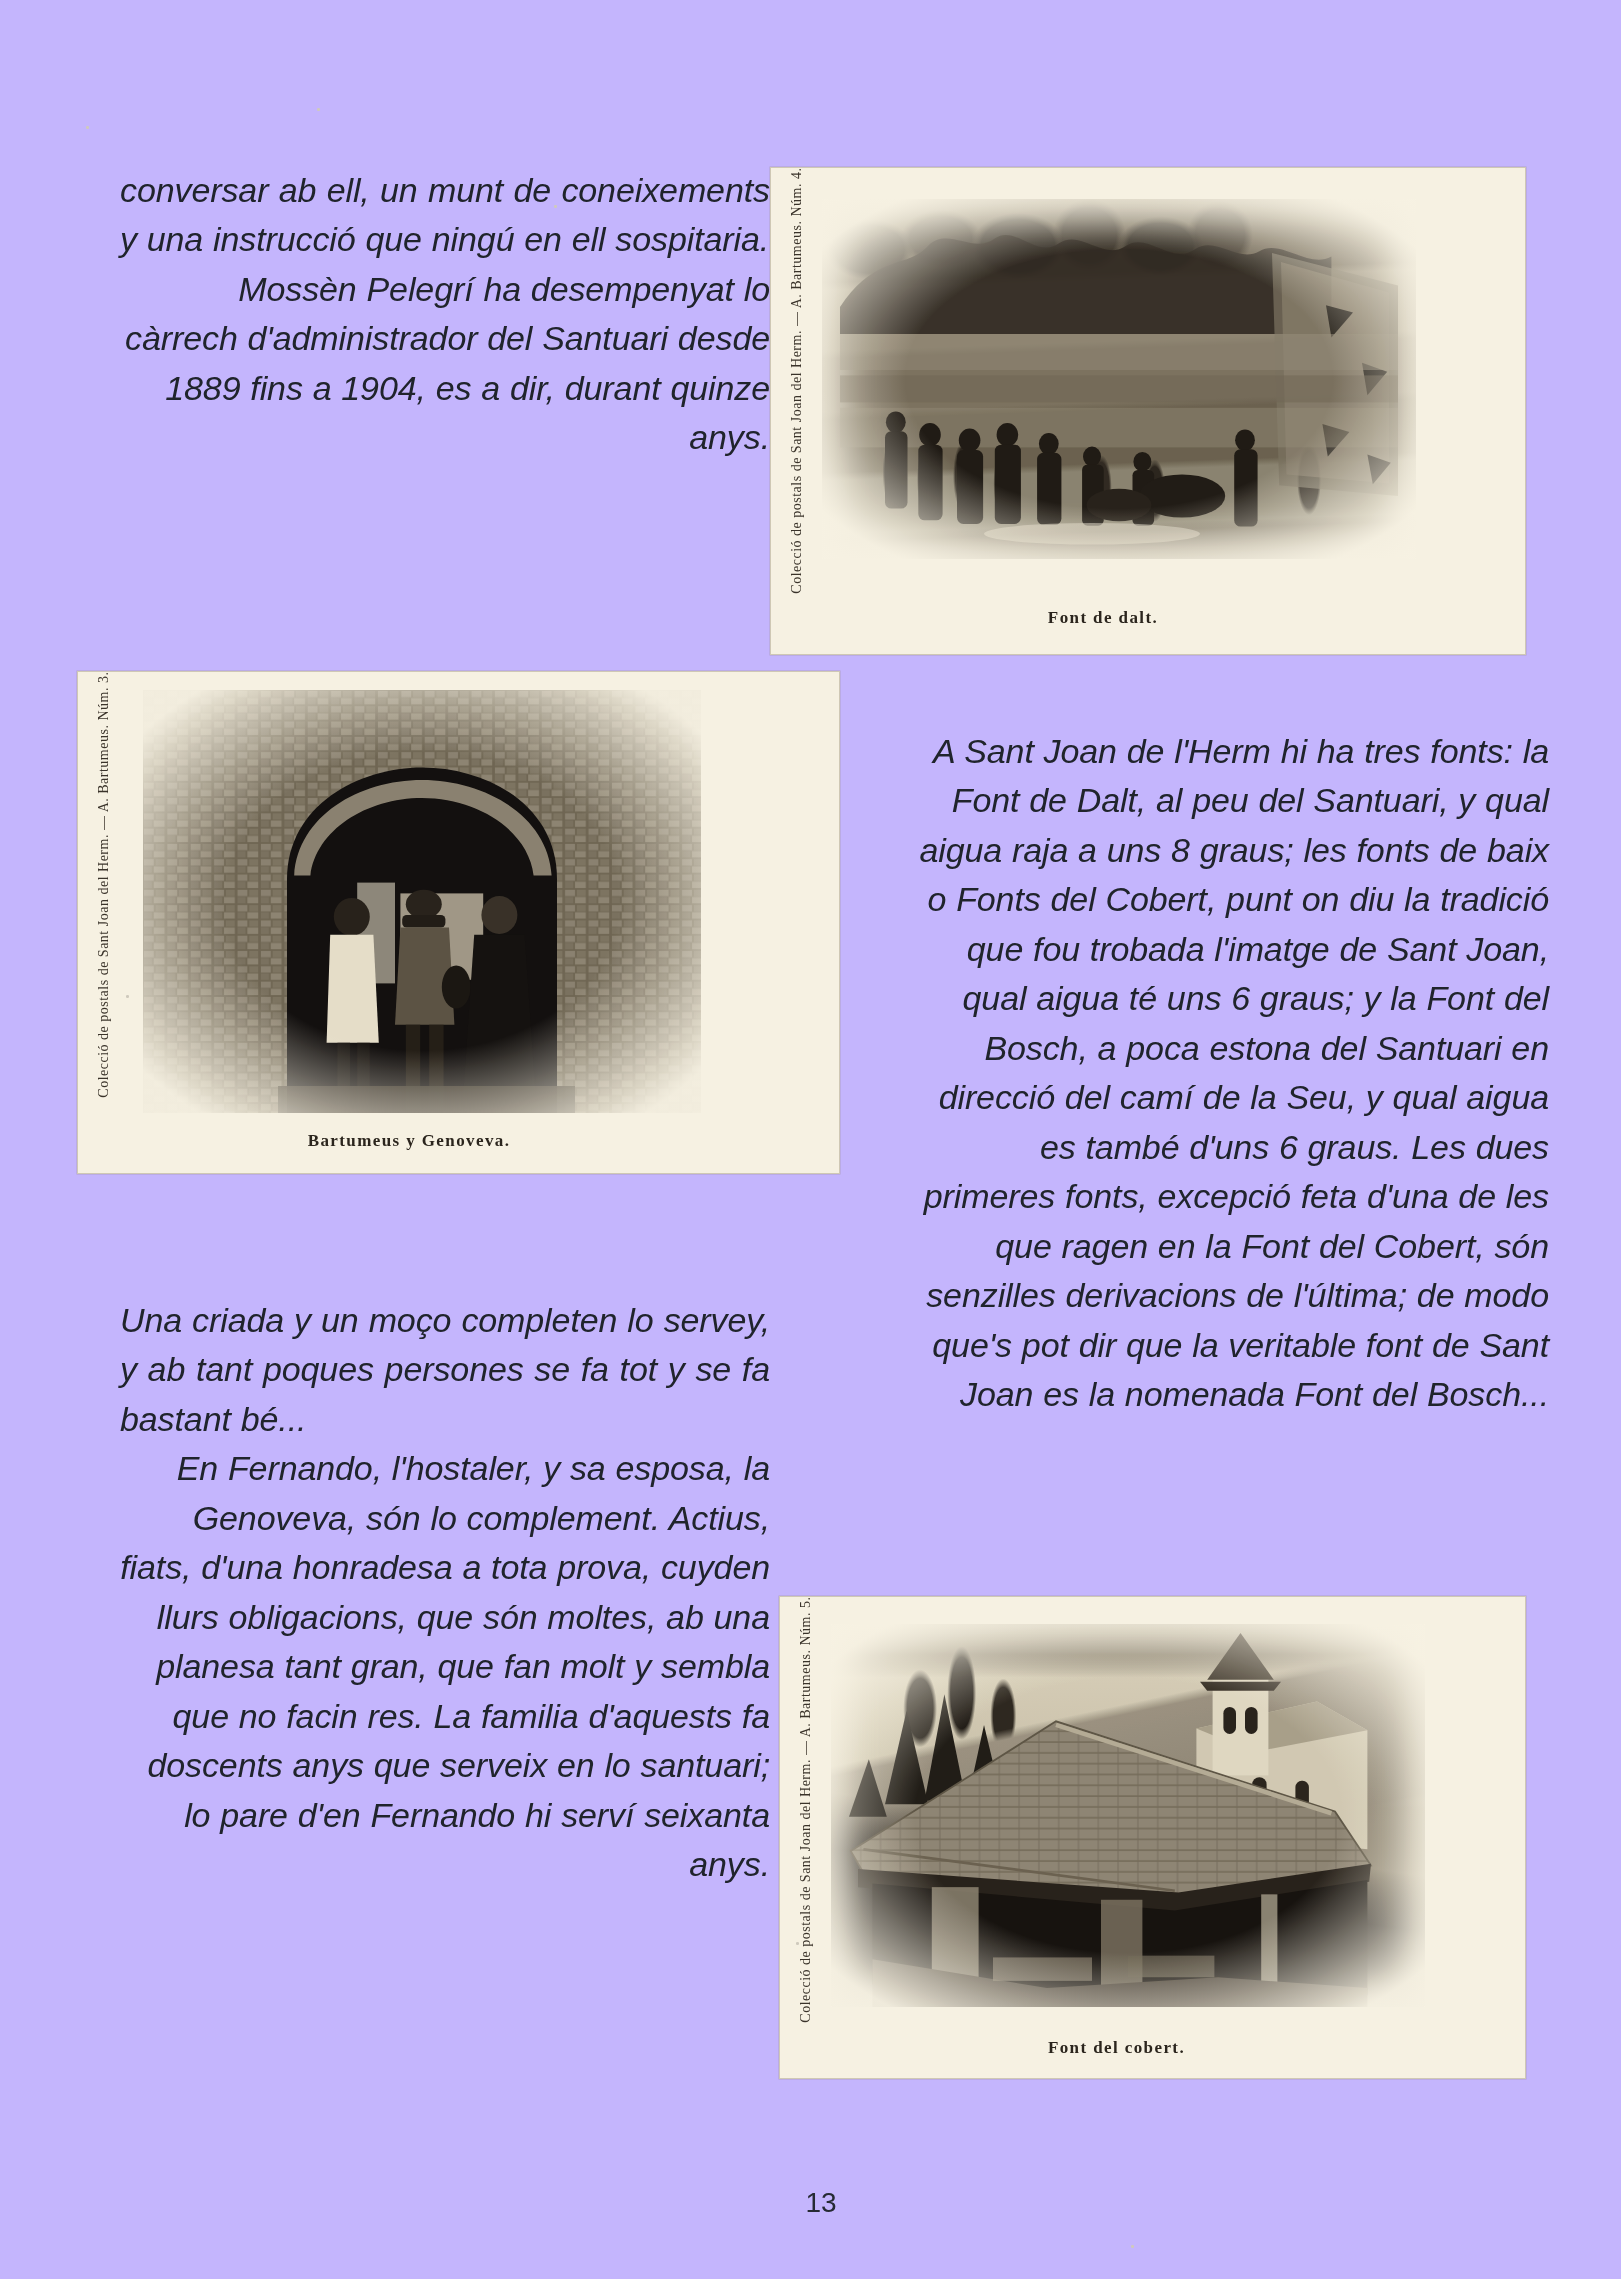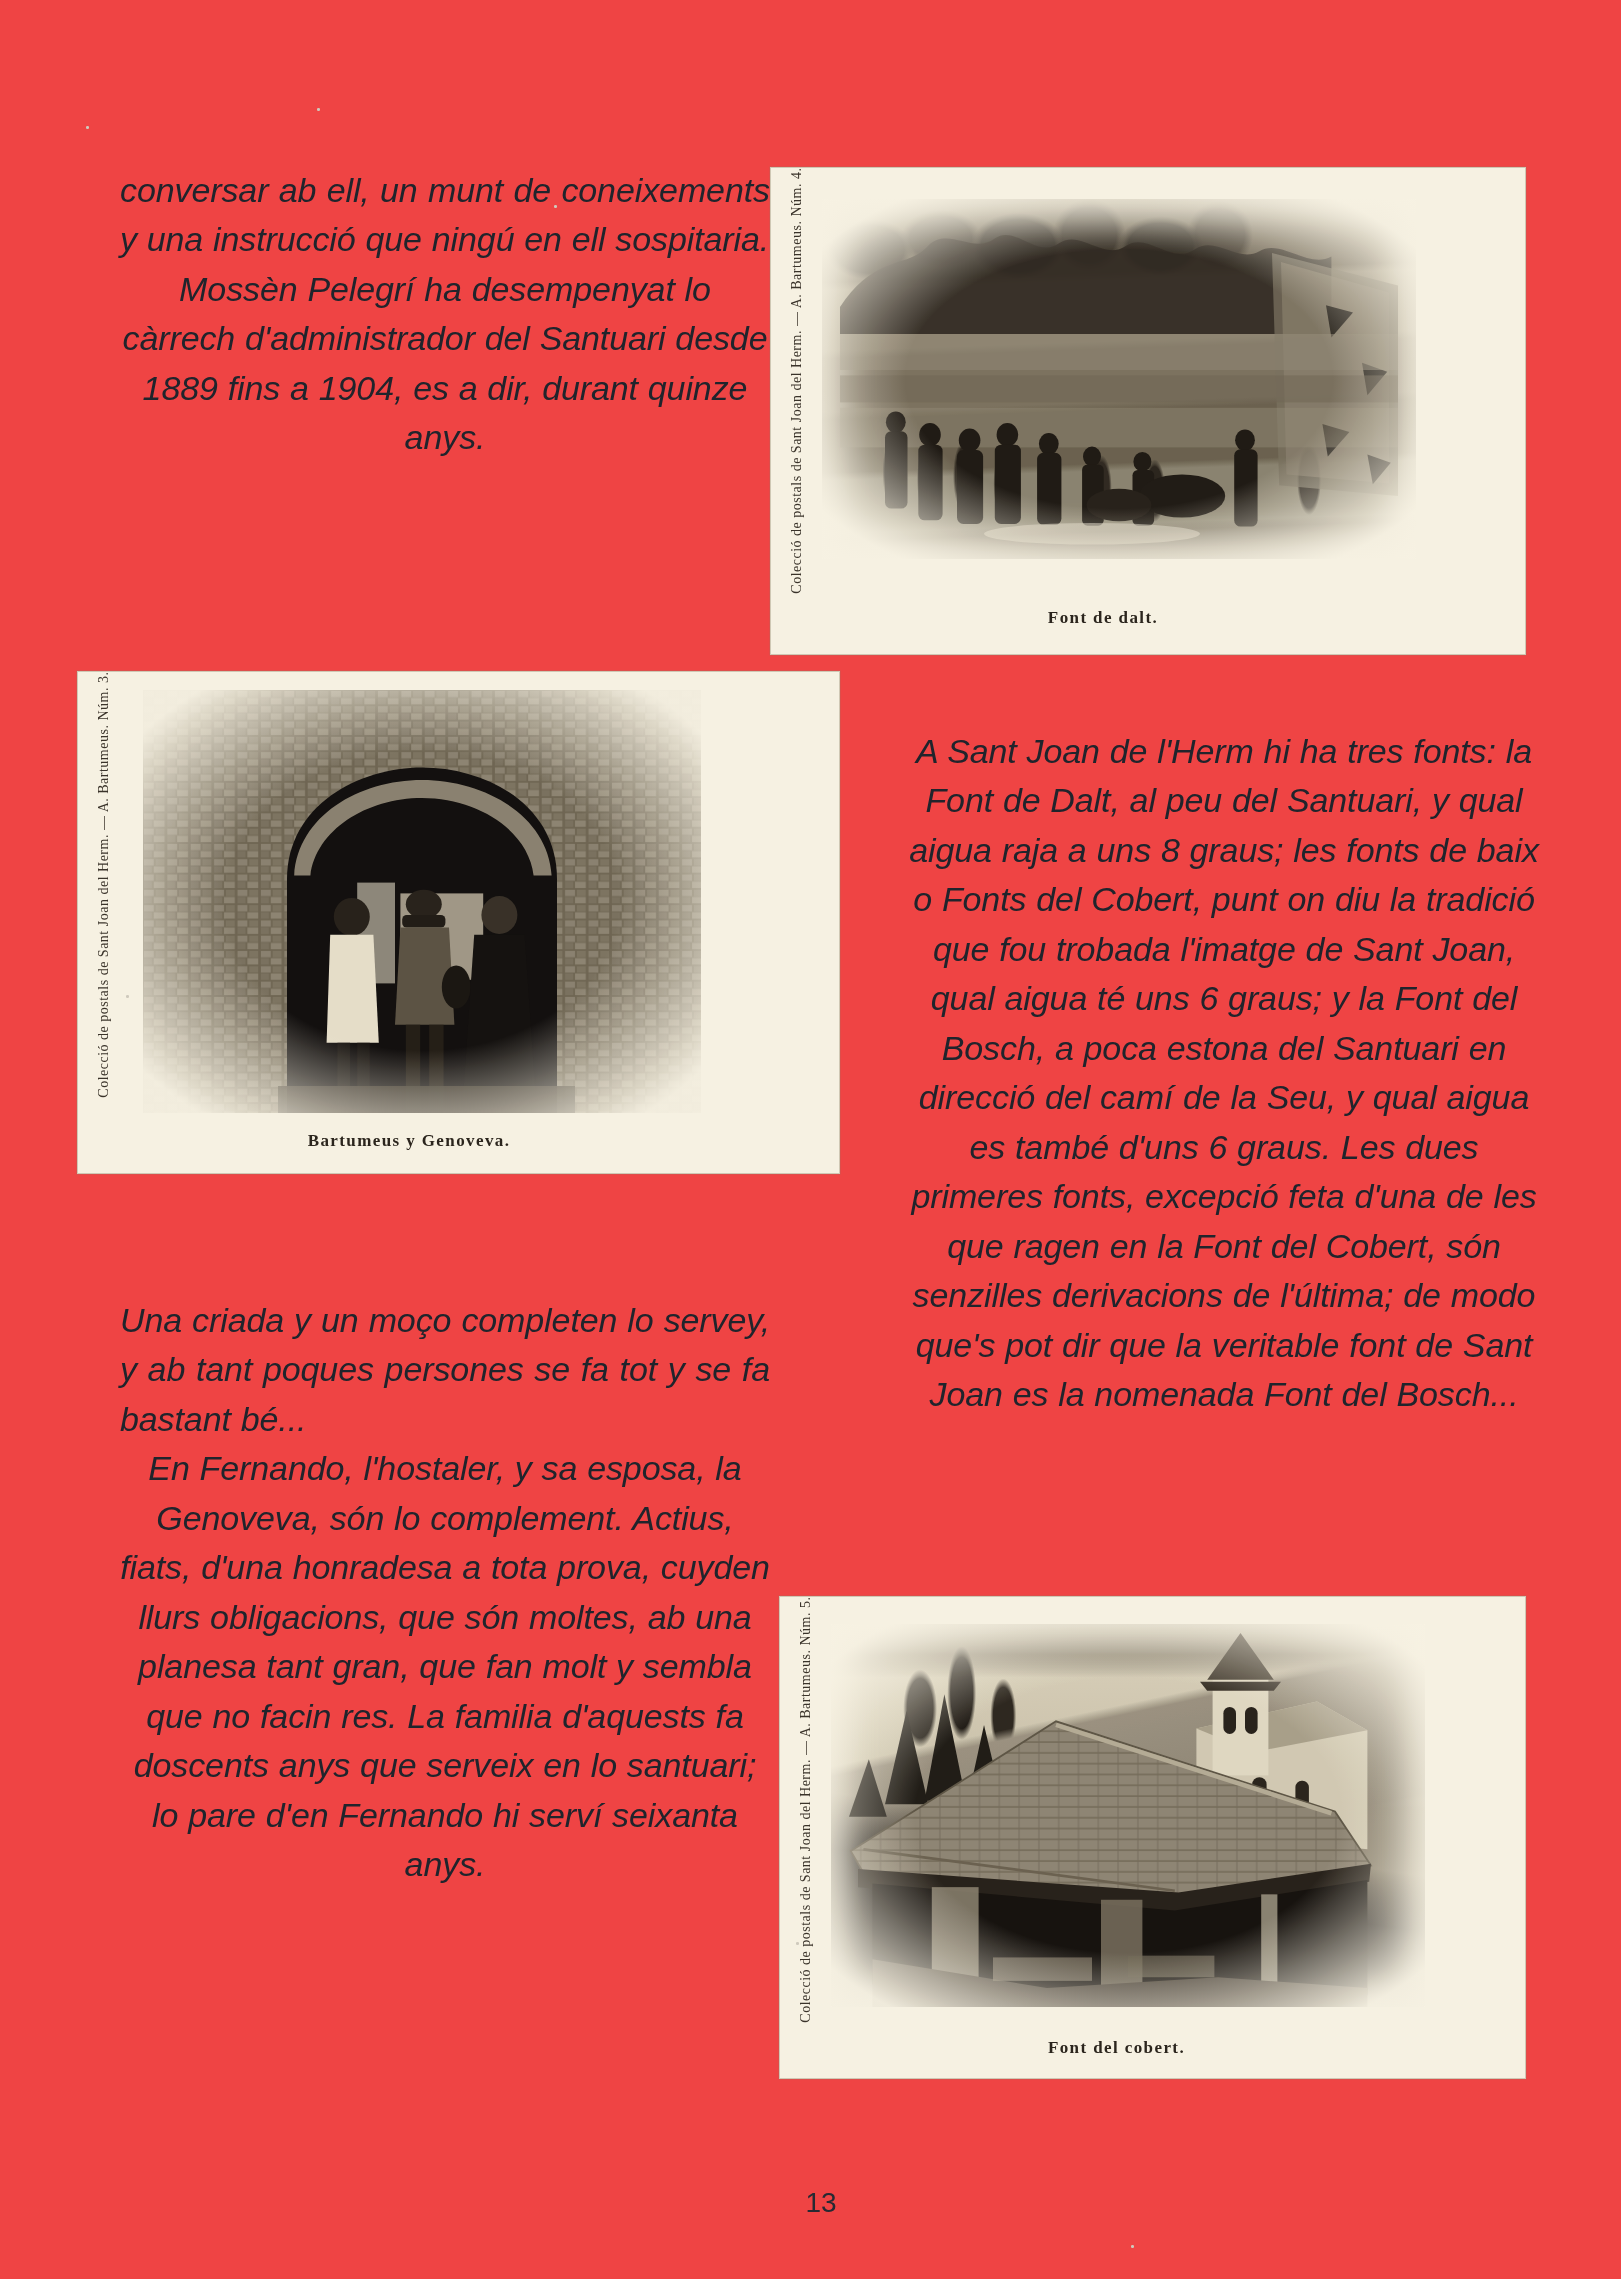--- a/index.html
+++ b/index.html
@@ -11,42 +11,42 @@
     width: 1622px;
     height: 2279px;
     position: relative;
     font-family: "Liberation Sans", sans-serif;
     overflow: hidden;
   }
 
   .page {
     position: absolute;
     inset: 0;
-    background: #ef4444;
+    background: #c4b5fd;
   }
 
   
   .textblock {
     position: absolute;
     font-family: "Liberation Sans", sans-serif;
     font-style: italic;
     font-size: 34px;
     line-height: 1.455;
     color: #20242c;
     text-align: justify;
     letter-spacing: -0.1px;
     word-spacing: 0.5px;
   }
   .textblock p {
     margin: 0;
     text-align: justify;
     text-justify: inter-word;
   }
   .textblock p:last-child {
-    text-align: center;
+    text-align: right;
   }
 
   #tb-top-left   { left: 120px;  top: 166px;  width: 650px; }
   #tb-right      { left: 899px;  top: 727px;  width: 650px; }
   #tb-bottom-left{ left: 120px;  top: 1296px; width: 650px; }
 
   
   .postcard {
     position: absolute;
     background: #f6f1e2;

